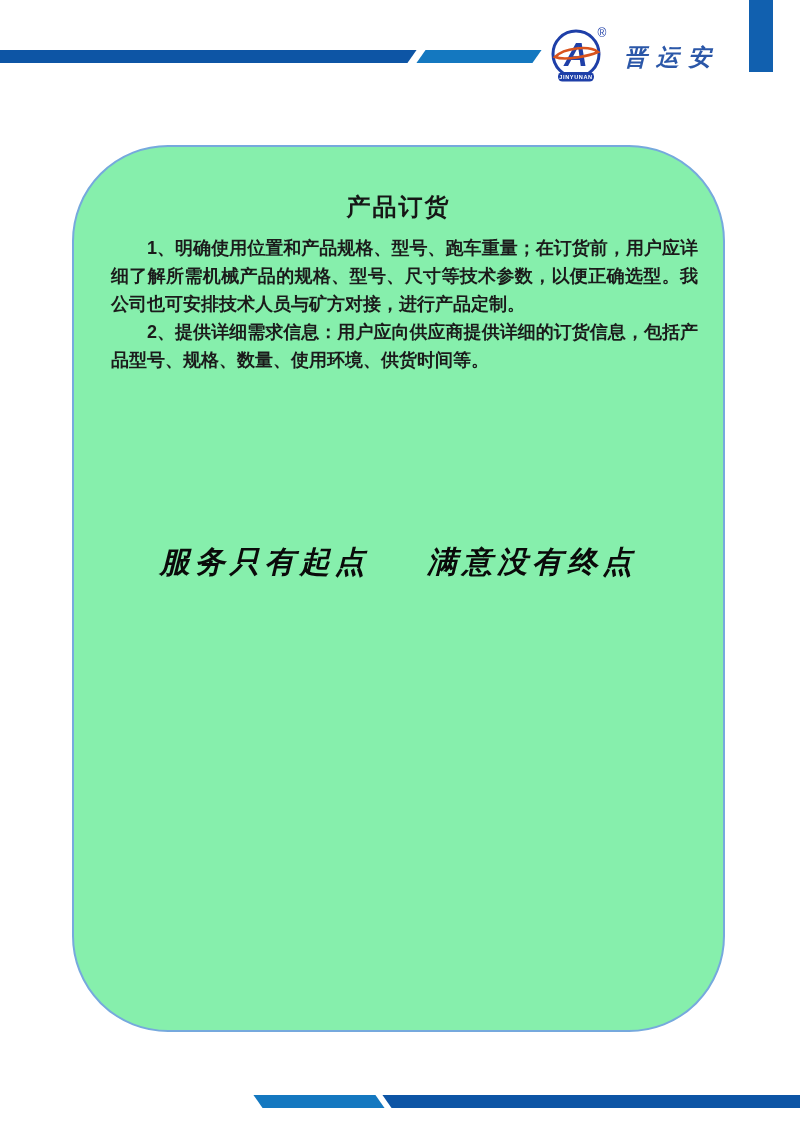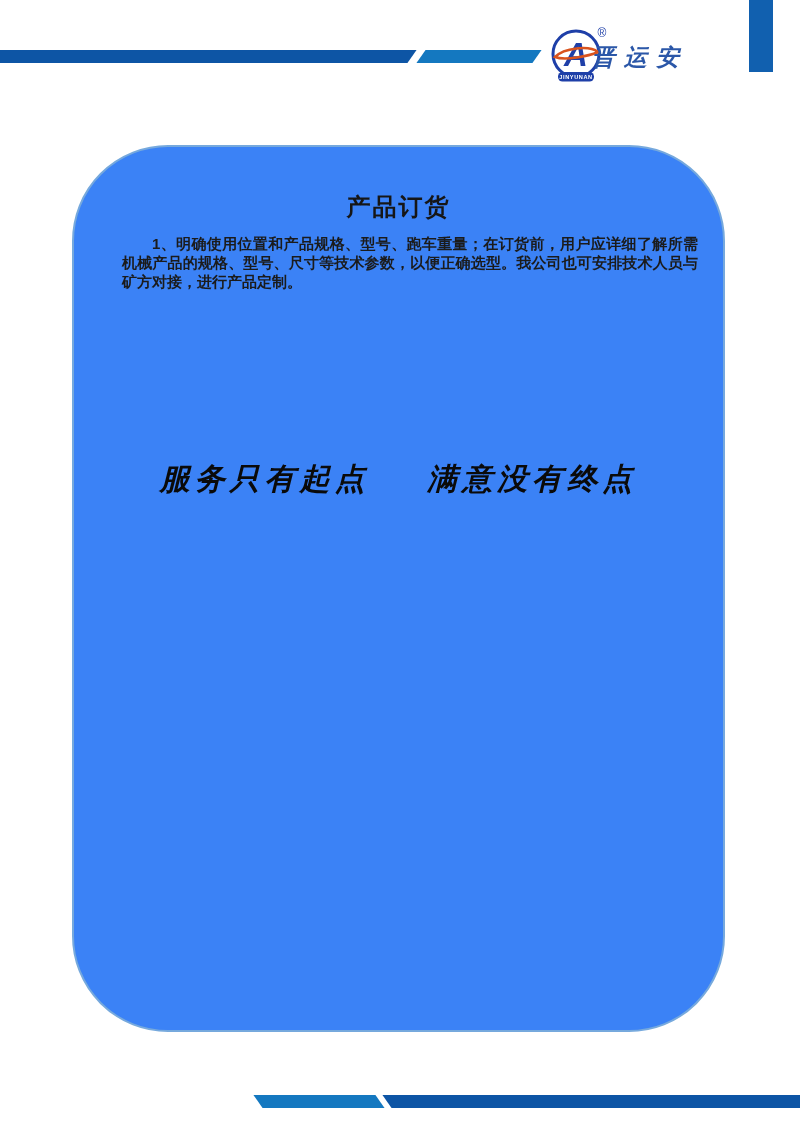--- a/index.html
+++ b/index.html
@@ -38,52 +38,52 @@
     background: var(--vbar-blue, #1160af);
   }
   
   .logo {
     position: absolute;
     left: 551px; top: 26px;
     width: 58px; height: 60px;
   }
   .brand {
     position: absolute;
-    left: 592px; top: 42px;
+    left: 624px; top: 42px;
     font-size: 23px;
     font-weight: 700;
     font-style: italic;
     letter-spacing: 9px;
     color: var(--brand-text-blue, #2b57a8);
     font-family: "DejaVu Serif", "Liberation Serif", serif;
     white-space: nowrap;
   }
   
   .frame {
     position: absolute;
     left: 72px; top: 145px;
     width: 653px; height: 887px;
     box-sizing: border-box;
     border: 2px solid var(--border-blue, #76a9dd);
     border-radius: 96px;
-    background: #3b82f6;
+    background: #86efac;
   }
   .doc-title {
     margin: 0;
     padding-top: 44px;
     text-align: center;
     font-size: 24px;
     font-weight: 700;
     color: #161616;
     letter-spacing: 2px;
   }
   .paras {
-    margin: 11px 25px 0 48px;
-    font-size: 15px;
-    line-height: 19px;
+    margin: 11px 25px 0 37px;
+    font-size: 18px;
+    line-height: 28px;
     font-weight: 700;
     color: #1b1b1b;
     text-align: justify;
   }
   .paras p {
     margin: 0;
     text-indent: 2em;
   }
   .slogan {
     margin-top: 168px;
@@ -131,20 +131,21 @@
     <text x="51" y="11" text-anchor="middle" font-size="12" style="fill:var(--logo-blue,#1e3fa8)">®</text>
   </svg>
 
   <div class="brand">晋运安</div>
 
   <div class="frame">
     <h1 class="doc-title">产品订货</h1>
 
     <div class="paras">
       <p>1、明确使用位置和产品规格、型号、跑车重量；在订货前，用户应详细了解所需机械产品的规格、型号、尺寸等技术参数，以便正确选型。我公司也可安排技术人员与矿方对接，进行产品定制。</p>
+      <p>2、提供详细需求信息：用户应向供应商提供详细的订货信息，包括产品型号、规格、数量、使用环境、供货时间等。</p>
     </div>
 
     <div class="slogan">
       <span class="part">服务只有起点</span>
       <span class="part">满意没有终点</span>
     </div>
   </div>
 
   <div class="fbar-light"></div>
   <div class="fbar-dark"></div>

